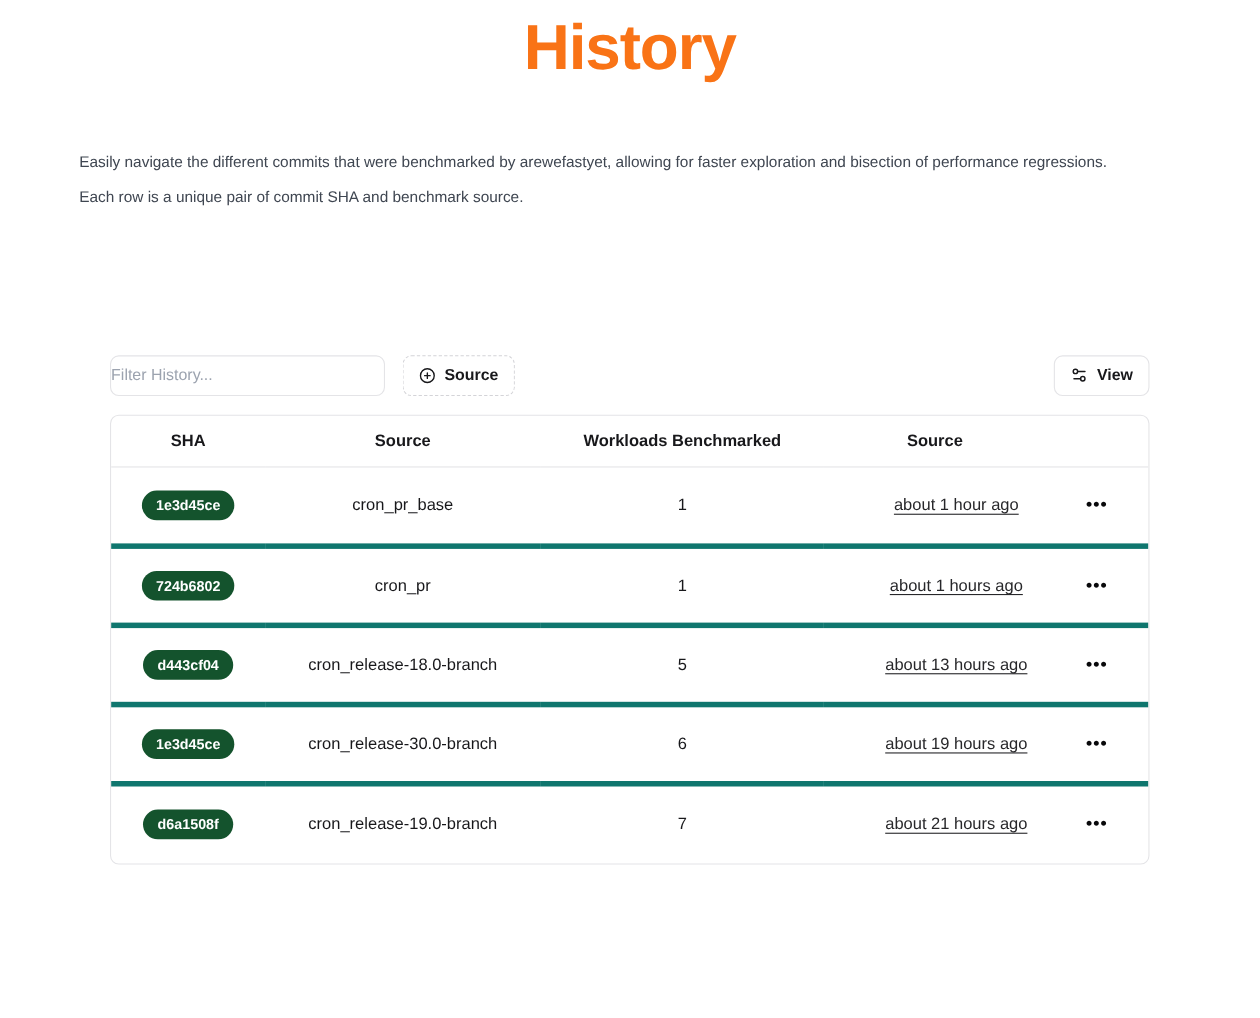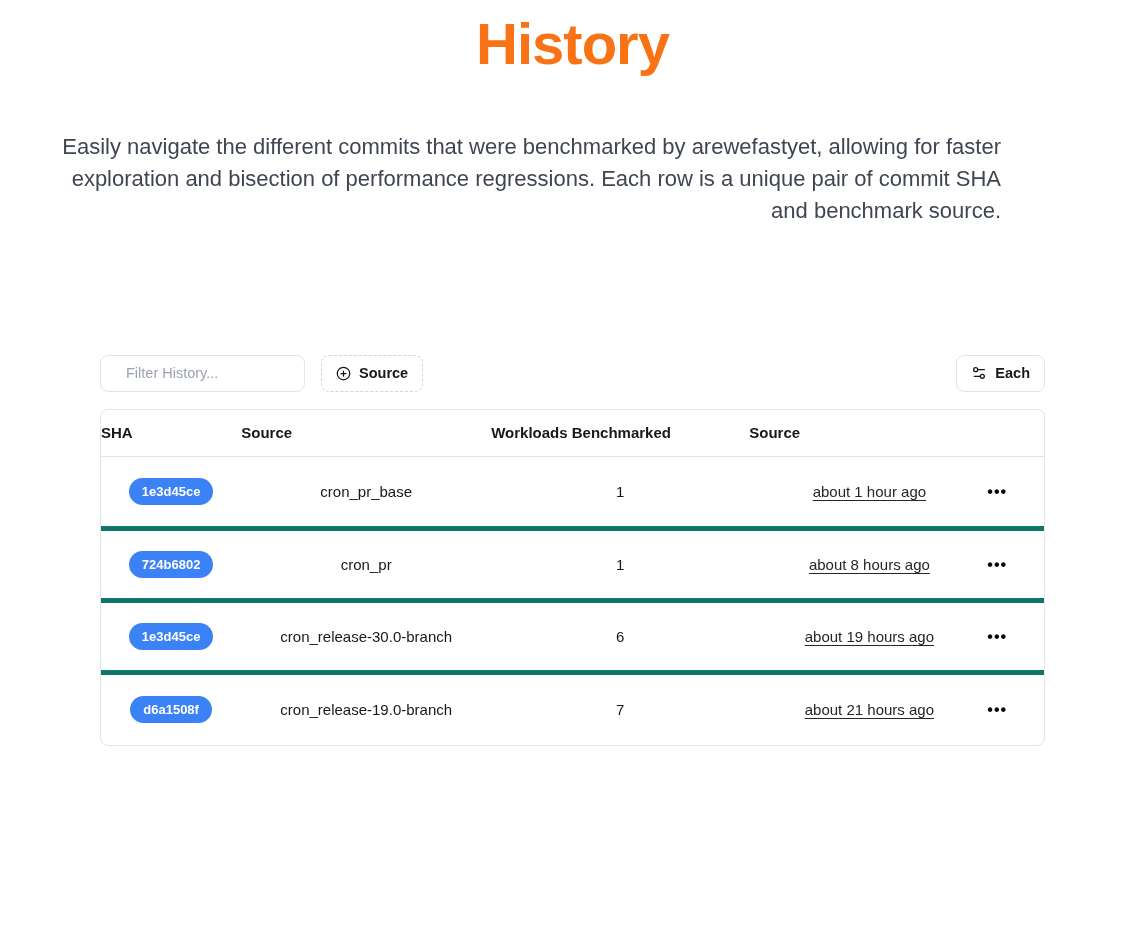--- a/index.html
+++ b/index.html
@@ -18,39 +18,38 @@
     text-align: center;
     font-size: 58px;
     font-weight: 700;
     color: #f97316;
     letter-spacing: -1px;
     line-height: 1.25;
   }
 
   
   .description {
-    margin: 50px 52px 0 56px;
+    margin: 50px 52px 0 72px;
     max-width: 945px;
-    font-size: 22px;
+    font-size: 14px;
     line-height: 32px;
     color: #3f4651;
-    text-align: right;
   }
 
   
   .toolbar {
     margin: 128px 100px 0 100px;
     display: flex;
     align-items: center;
     gap: 16px;
   }
   .filter-input {
-    width: 205px;
+    width: 250px;
     height: 37px;
-    padding: 0 25px;
+    padding: 0 0;
     border: 1px solid #e4e4e7;
     border-radius: 8px;
     font-family: "Liberation Sans", sans-serif;
     font-size: 14.5px;
     color: #1d4ed8;
     outline: none;
   }
   .filter-input::placeholder { color: #9ca3af; }
   .btn {
     height: 37px;
@@ -81,36 +80,36 @@
   table {
     width: 100%;
     border-collapse: collapse;
     table-layout: fixed;
   }
   thead th {
     height: 47px;
     font-size: 15px;
     font-weight: 700;
     color: #18181b;
-    text-align: left;
+    text-align: center;
     border-bottom: 1px solid #e4e4e7;
     vertical-align: middle;
   }
   tbody td {
     height: 72px;
     text-align: center;
     vertical-align: middle;
     font-size: 15px;
     color: #18181b;
   }
   tbody tr + tr td { border-top: 5px solid #0f766e; }
 
   .badge {
     display: inline-block;
-    background: #3b82f6;
+    background: #14532d;
     color: #ffffff;
     font-size: 13px;
     font-weight: 700;
     line-height: 1;
     padding: 7px 13px;
     border-radius: 9999px;
     cursor: pointer;
   }
   .started-link {
     color: #27272a;
@@ -156,21 +155,21 @@
     <div class="toolbar-spacer"></div>
     <button class="btn">
       <span style="display:inline-flex">
         <svg width="16" height="16" viewBox="0 0 24 24" fill="none" stroke="#18181b" stroke-width="2" stroke-linecap="round" stroke-linejoin="round">
           <path d="M20 7h-9"></path>
             <path d="M14 17H5"></path>
             <circle cx="17" cy="17" r="3"></circle>
             <circle cx="7" cy="7" r="3"></circle>
         </svg>
       </span>
-      <span>Each</span>
+      <span>View</span>
     </button>
   </div>
 
   <div class="table-wrap">
     <table>
       <colgroup>
         <col style="width:138px">
           <col style="width:246px">
           <col style="width:254px">
           <col style="width:198px">
@@ -202,31 +201,46 @@
     </td>
   </tr>
 
   <tr>
     <td>
       <span class="badge">724b6802</span>
     </td>
     <td>cron_pr</td>
     <td>1</td>
     <td>
-      <a class="started-link">about 8 hours ago</a>
-    </td>
-    <td>
-      <button class="menu-btn">
-        <span>•••</span>
-      </button>
-    </td>
-  </tr>
-
-
-
+      <a class="started-link">about 1 hours ago</a>
+    </td>
+    <td>
+      <button class="menu-btn">
+        <span>•••</span>
+      </button>
+    </td>
+  </tr>
+
+
+
+  <tr>
+    <td>
+      <span class="badge">d443cf04</span>
+    </td>
+    <td>cron_release-18.0-branch</td>
+    <td>5</td>
+    <td>
+      <a class="started-link">about 13 hours ago</a>
+    </td>
+    <td>
+      <button class="menu-btn">
+        <span>•••</span>
+      </button>
+    </td>
+  </tr>
 
   <tr>
     <td>
       <span class="badge">1e3d45ce</span>
     </td>
     <td>cron_release-30.0-branch</td>
     <td>6</td>
     <td>
       <a class="started-link">about 19 hours ago</a>
     </td>

